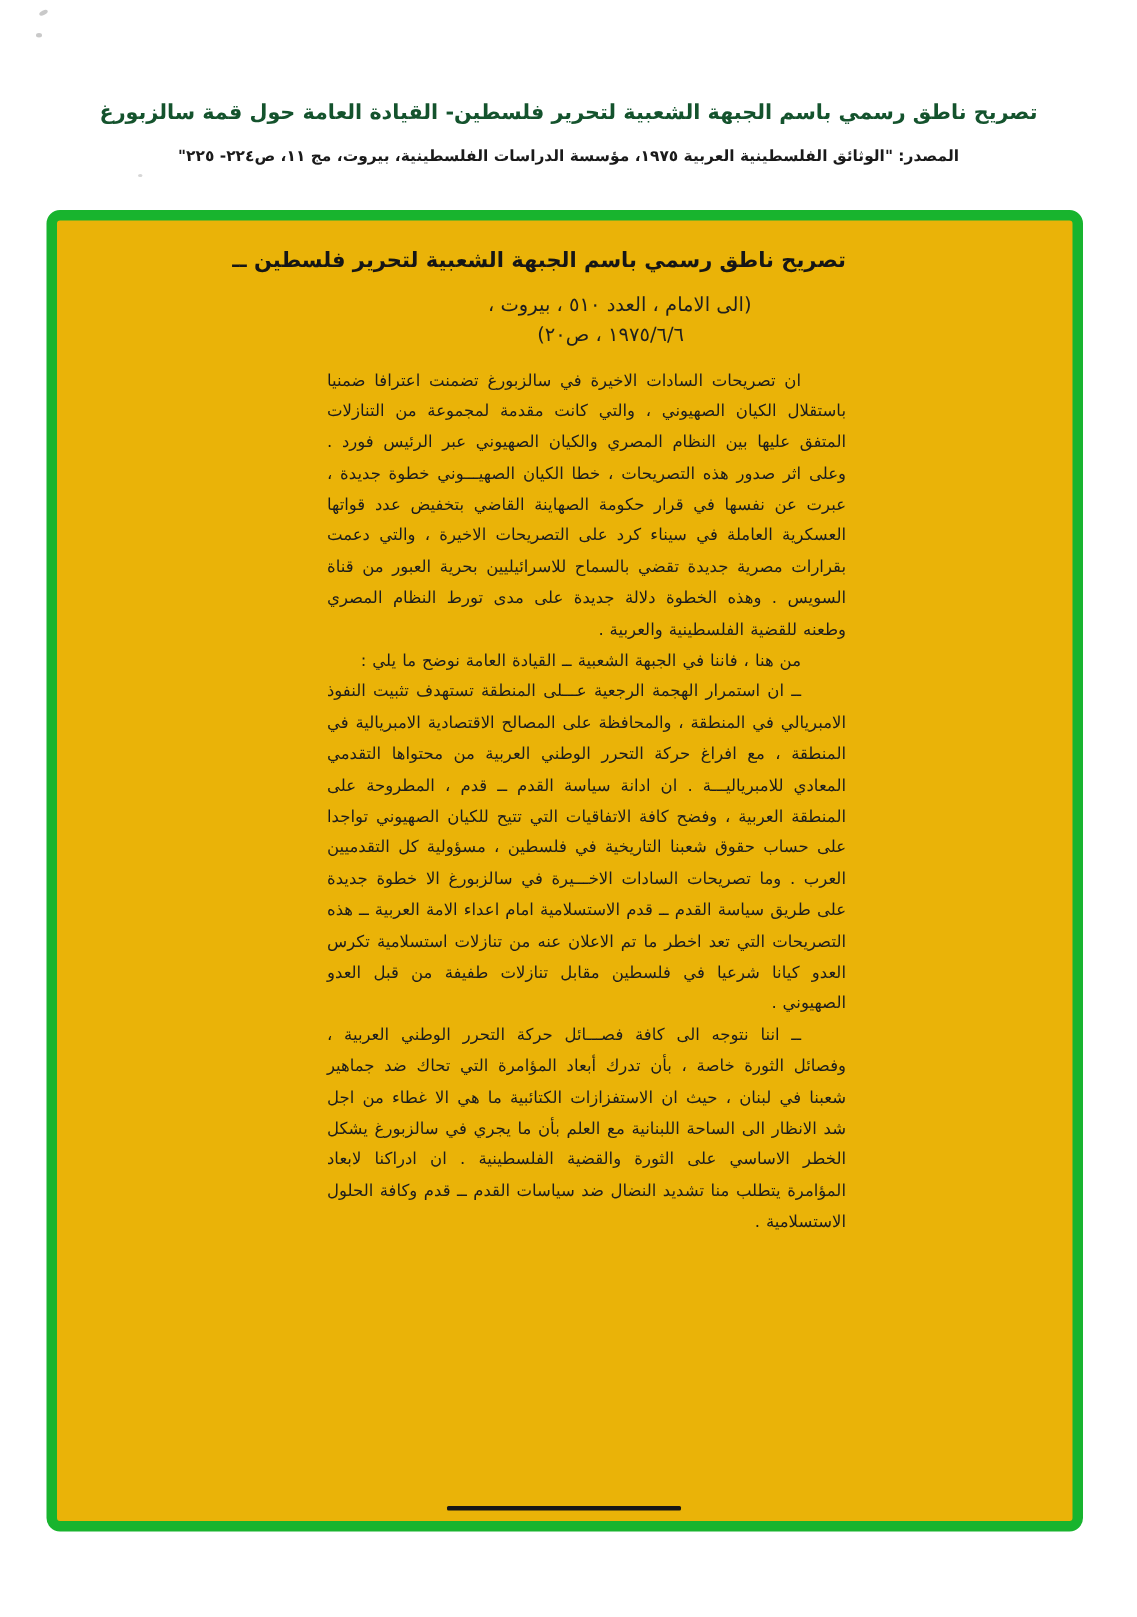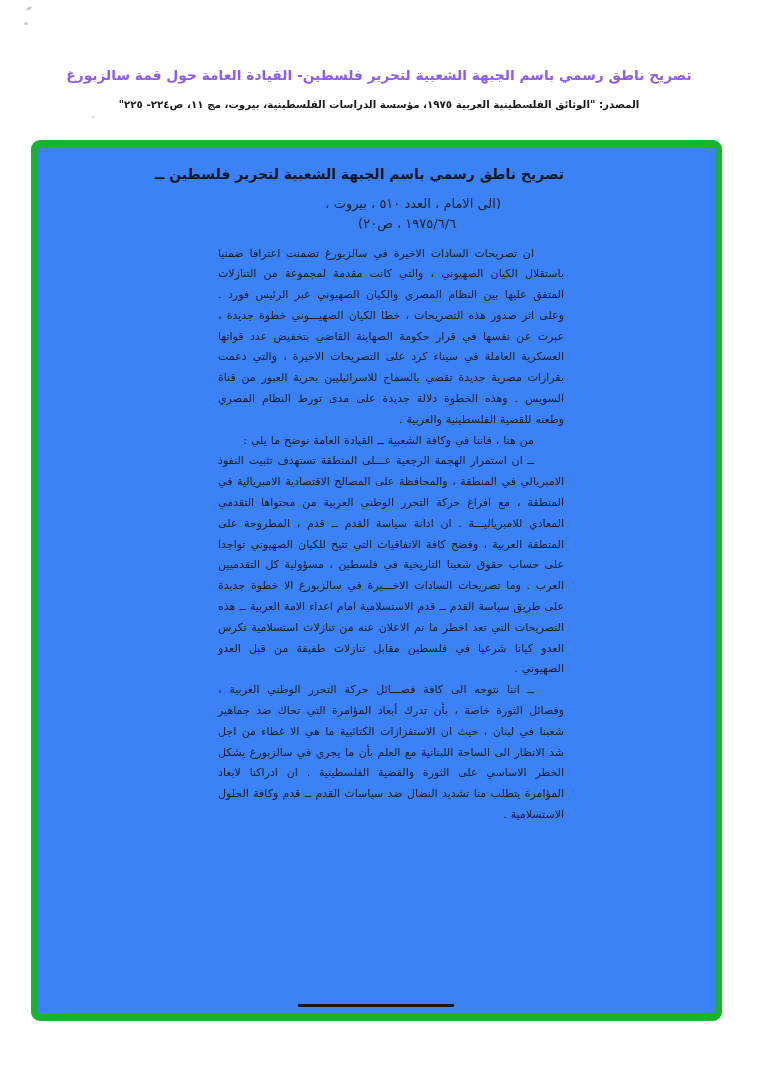--- a/index.html
+++ b/index.html
@@ -10,21 +10,21 @@
     color:#1f1f1f;
     position:relative;
     overflow:hidden;
   }
   .page{position:absolute;inset:0;}
 
   
   .hdr-title{
     position:absolute;top:67px;left:0;right:0;
     direction:rtl;text-align:center;
-    font-weight:bold;font-size:13.8px;color:#8b5cf6;
+    font-weight:bold;font-size:13.8px;color:#14532d;
     letter-spacing:0px;white-space:nowrap;
   }
   .hdr-source{
     position:absolute;top:98px;left:0;right:0;
     direction:rtl;text-align:center;
     font-weight:bold;font-size:10.3px;color:#1a1a1a;
     white-space:nowrap;
   }
 
   
@@ -33,21 +33,21 @@
   .speck.s2{left:24px;top:22px;width:4px;height:3px;}
   .speck.s3{left:92px;top:116px;width:3px;height:2px;background:#d6d6d6;}
 
   
   .frame{
     position:absolute;left:31px;top:140px;
     width:691px;height:881px;
     box-sizing:border-box;
     border:7px solid #18b42e;
     border-radius:9px;
-    background:#3b82f6;
+    background:#eab308;
   }
 
   
   .doc-column{
     position:absolute;top:17px;right:151px;
     width:346px;
     direction:rtl;
   }
   .doc-title{font-weight:bold;font-size:14px;line-height:21.5px;color:#161616;}
   .doc-title .t1{text-align:right;white-space:nowrap;}
@@ -95,21 +95,21 @@
         <div class="t1">تصريح ناطق رسمي باسم الجبهة الشعبية لتحرير فلسطين ــ</div>
       </div>
 
       <div class="citation">
         <div class="cit1">(الى الامام ، العدد ٥١٠ ، بيروت ،</div>
         <div class="cit2">١٩٧٥/٦/٦ ، ص٢٠)</div>
       </div>
 
       <p class="body-par first">ان تصريحات السادات الاخيرة في سالزبورغ تضمنت اعترافا ضمنيا باستقلال الكيان الصهيوني ، والتي كانت مقدمة لمجموعة من التنازلات المتفق عليها بين النظام المصري والكيان الصهيوني عبر الرئيس فورد . وعلى اثر صدور هذه التصريحات ، خطا الكيان الصهيـــوني خطوة جديدة ، عبرت عن نفسها في قرار حكومة الصهاينة القاضي بتخفيض عدد قواتها العسكرية العاملة في سيناء كرد على التصريحات الاخيرة ، والتي دعمت بقرارات مصرية جديدة تقضي بالسماح للاسرائيليين بحرية العبور من قناة السويس . وهذه الخطوة دلالة جديدة على مدى تورط النظام المصري وطعنه للقضية الفلسطينية والعربية .</p>
 
-      <p class="body-par">من هنا ، فاننا في وكافة الشعبية ــ القيادة العامة نوضح ما يلي :</p>
+      <p class="body-par">من هنا ، فاننا في الجبهة الشعبية ــ القيادة العامة نوضح ما يلي :</p>
 
       <p class="body-par">ــ ان استمرار الهجمة الرجعية عـــلى المنطقة تستهدف تثبيت النفوذ الامبريالي في المنطقة ، والمحافظة على المصالح الاقتصادية الامبريالية في المنطقة ، مع افراغ حركة التحرر الوطني العربية من محتواها التقدمي المعادي للامبرياليـــة . ان ادانة سياسة القدم ــ قدم ، المطروحة على المنطقة العربية ، وفضح كافة الاتفاقيات التي تتيح للكيان الصهيوني تواجدا على حساب حقوق شعبنا التاريخية في فلسطين ، مسؤولية كل التقدميين العرب . وما تصريحات السادات الاخـــيرة في سالزبورغ الا خطوة جديدة على طريق سياسة القدم ــ قدم الاستسلامية امام اعداء الامة العربية ــ هذه التصريحات التي تعد اخطر ما تم الاعلان عنه من تنازلات استسلامية تكرس العدو كيانا شرعيا في فلسطين مقابل تنازلات طفيفة من قبل العدو الصهيوني .</p>
 
       <p class="body-par">ــ اننا نتوجه الى كافة فصـــائل حركة التحرر الوطني العربية ، وفصائل الثورة خاصة ، بأن تدرك أبعاد المؤامرة التي تحاك ضد جماهير شعبنا في لبنان ، حيث ان الاستفزازات الكتائبية ما هي الا غطاء من اجل شد الانظار الى الساحة اللبنانية مع العلم بأن ما يجري في سالزبورغ يشكل الخطر الاساسي على الثورة والقضية الفلسطينية . ان ادراكنا لابعاد المؤامرة يتطلب منا تشديد النضال ضد سياسات القدم ــ قدم وكافة الحلول الاستسلامية .</p>
 
     </div>
   </div>
 
   <div class="bottom-rule"></div>
 

